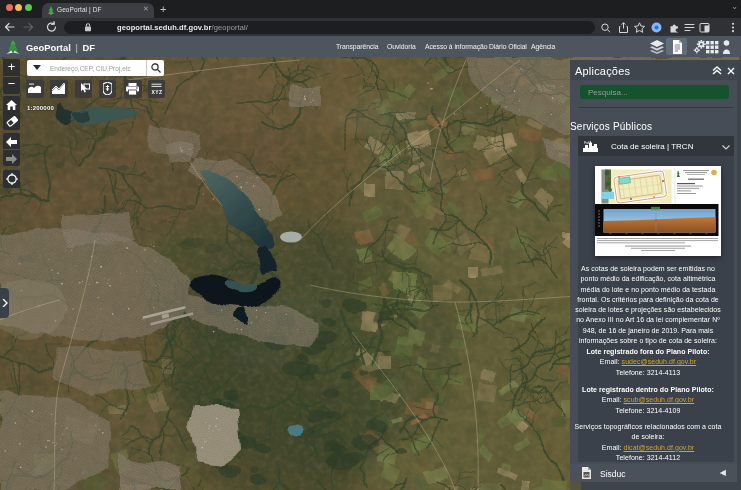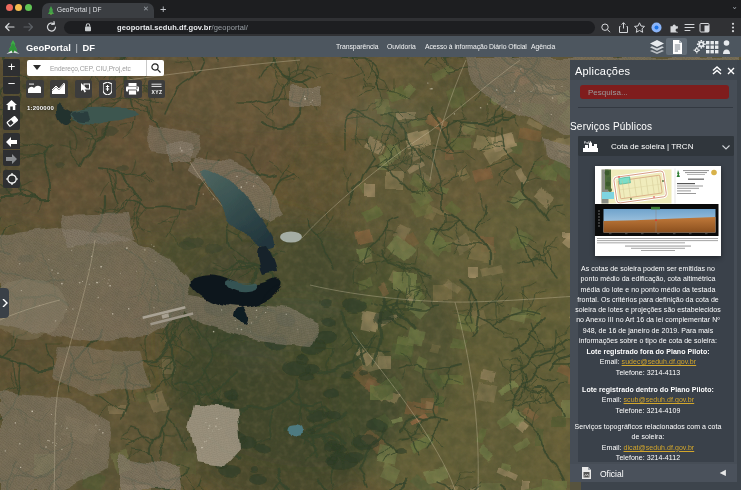--- a/index.html
+++ b/index.html
@@ -27,21 +27,21 @@
 #srch{left:27px;top:59.5px;width:119px;height:16px;background:#fff;border-radius:2px 0 0 2px}
 #srch .ph{position:absolute;left:23px;top:5px;font-size:6.5px;color:#9b9b9b;letter-spacing:0}
 #mag{left:146px;top:59.5px;width:16.5px;height:16px;background:#fff;border-left:1px solid #c9c9c9;border-radius:0 2px 2px 0}
 .tbn{top:79.5px;width:17.5px;height:18px;background:#3c3c3c;border-radius:2px}
 #scale{left:27px;top:105px;font-size:6px;color:#fff;text-shadow:0 0 2px #000;font-weight:bold;letter-spacing:.2px}
 #expander{left:0;top:288px;width:9px;height:30px;background:#3a4047;border-radius:0 4px 4px 0;color:#fff}
 
 #panel{left:570px;top:60px;width:171px;height:430px;background:#464d56}
 #phead{left:0;top:0;width:171px;height:20px;background:#3f464e}
 #ptitle{left:5px;top:5px;font-size:11px;color:#fff;letter-spacing:.2px}
-#psearch{left:10px;top:25px;width:149px;height:14px;background:#7f1d1d;border-radius:3px}
+#psearch{left:10px;top:25px;width:149px;height:14px;background:#14532d;border-radius:3px}
 #psearch span{position:absolute;left:8px;top:3px;font-size:8px;color:#9a9a9a}
 #psep{left:8px;top:47px;width:155px;height:1px;background:#333941}
 #ptitle2{left:0;top:61px;width:171px;text-align:left;font-size:10px;color:#fff;letter-spacing:.2px}
 #acc{left:8px;top:76px;width:156px;height:20px;background:#30363c;border-radius:1px}
 #acc .t{position:absolute;left:33px;top:6px;font-size:8px;color:#fff}
 #content{left:8px;top:96px;width:156px;height:306px;background:#3a414a}
 #card{left:24.5px;top:106px;width:126px;height:90px;background:#fff;border-radius:1px;box-shadow:0 2px 5px rgba(0,0,0,.45)}
 .para{left:3px;width:150px;text-align:center;color:#fff;font-size:7px;line-height:10.3px;letter-spacing:.05px}
 .para a{color:#d2a62c;text-decoration:underline}
 .para b{font-weight:bold}
@@ -2169,20 +2169,20 @@
   <div class="abs para" style="top:287px"><b>Lote registrado fora do Plano Piloto:</b><br>Email: <a>sudec@seduh.df.gov.br</a><br>Telefone: 3214-4113</div>
   <div class="abs para" style="top:325px"><b>Lote registrado dentro do Plano Piloto:</b><br>Email: <a>scub@seduh.df.gov.br</a><br>Telefone: 3214-4109</div>
   <div class="abs para" style="top:362px">Serviços topográficos relacionados com a cota de soleira:<br>Email: <a>dicat@seduh.df.gov.br</a><br>Telefone: 3214-4112</div>
   <div class="abs" id="sisduc">
         <svg width="9" height="12" style="position:absolute;left:12px;top:3px">
           <path d="M0 0 H6 L9 3 V12 H0 Z" fill="#e8e8e8"></path>
           <path d="M6 0 V3 H9 Z" fill="#9aa0a6"></path>
           <rect x="1.5" y="5" width="6" height="5.5" fill="#555"></rect>
           <path d="M2.2 9.5 L3.5 7.5 L4.5 8.8 L5.5 7 L6.8 9.5" stroke="#ddd" stroke-width="0.7" fill="none"></path>
         </svg>
-        <span class="t">Oficial</span>
+        <span class="t">Sisduc</span>
         <span class="c">◀</span>
       </div>
   <div class="abs" id="below"></div>
   <div class="abs" style="left:0;top:422px;width:11px;height:8px;background:#57533e"></div>
   <div class="abs" style="left:167px;top:0;width:4px;height:430px;background:#3d444c"></div>
 </div>
 </div>
 
 </body></html>

